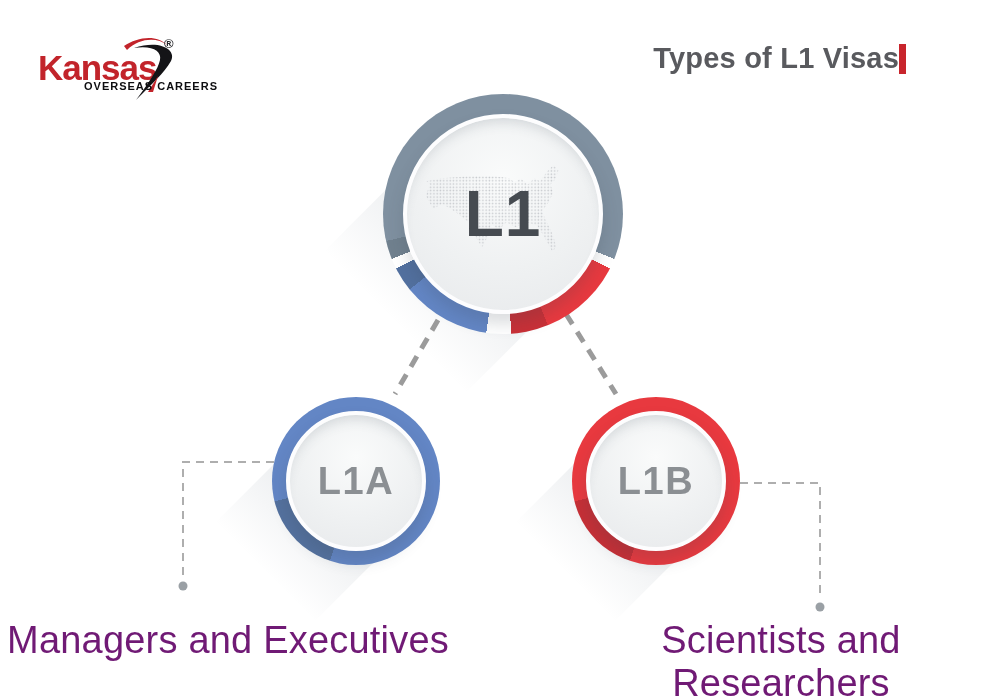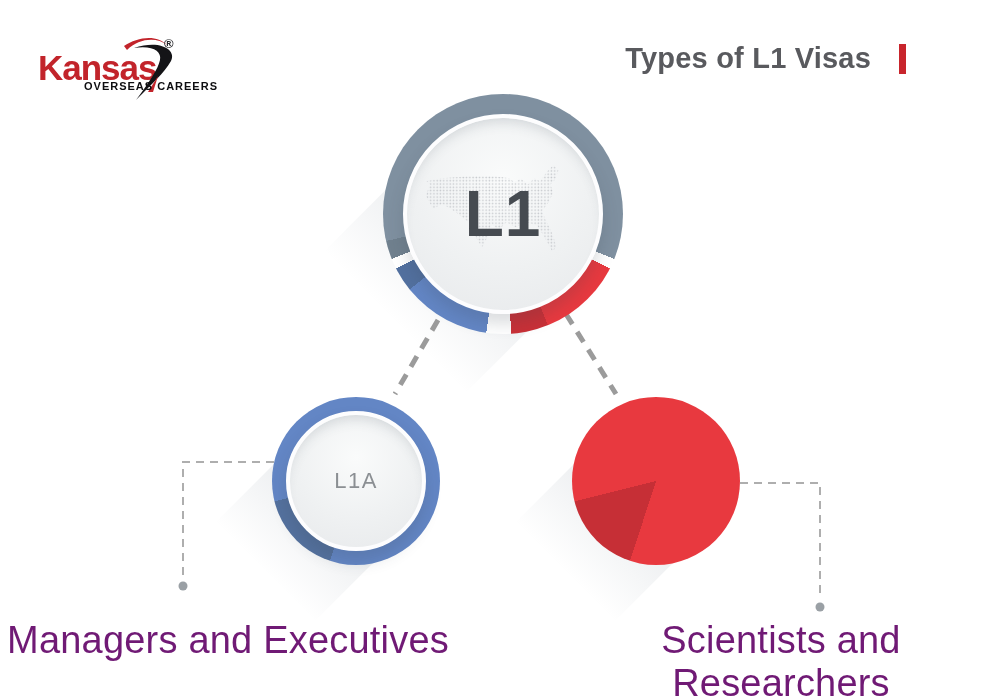--- a/index.html
+++ b/index.html
@@ -3,21 +3,21 @@
 <meta charset="utf-8">
 <style>
   html,body{margin:0;padding:0;background:#fff;}
   .canvas{
     position:relative;width:950px;height:700px;background:#ffffff;overflow:hidden;
     font-family:"Liberation Sans", sans-serif;
   }
   
   .logo{position:absolute;left:36px;top:26px;}
   .title-wrap{
-    position:absolute;top:42px;right:44px;display:flex;align-items:center;gap:28px;
+    position:absolute;top:42px;right:44px;display:flex;align-items:center;gap:0;
   }
   .title-text{font-size:29px;font-weight:700;color:#595a5e;letter-spacing:.2px;}
   .title-bar{width:7px;height:30px;background:#c8252c;display:inline-block;}
   
   .longshadow{
     position:absolute;transform-origin:50% 0;transform:rotate(45deg);
     background:linear-gradient(to bottom, rgba(110,125,140,0.18), rgba(110,125,140,0) 86%);
     z-index:1;pointer-events:none;
   }
   .shadow-root{left:403px;top:214px;width:200px;height:178px;}
@@ -56,21 +56,21 @@
     border:4px solid #fdfdfe;
     box-shadow:0 10px 16px rgba(55,65,80,.18), inset 0 10px 14px -8px rgba(70,80,95,.22);
     display:flex;align-items:center;justify-content:center;
   }
   .inner-root{inset:20px;text-align:right;}
   .inner-small{inset:14px;}
   .usmap{position:absolute;left:50%;top:50%;transform:translate(-51%,-53%);}
   .root-label{
     position:relative;font-size:64px;font-weight:700;color:#464b51;letter-spacing:1px;z-index:1;
   }
-  .small-label{font-size:22px;font-weight:400;color:#8b8f93;letter-spacing:1.5px;}
+  .small-label{font-size:38px;font-weight:700;color:#8b8f93;letter-spacing:1.5px;}
   
   .desc{
     position:absolute;top:619px;font-size:38px;font-weight:400;color:#701a75;
     text-align:center;letter-spacing:.2px;z-index:4;
   }
   .desc-left{left:0;width:456px;}
   .desc-right{left:553px;width:456px;}
   
   .brand-txt{font-family:"Liberation Sans",sans-serif;font-weight:bold;font-size:35px;letter-spacing:-1px;fill:#c2242b;}
   .reg-txt{font-family:"Liberation Sans",sans-serif;font-weight:bold;font-size:13px;fill:#28282b;}
@@ -130,18 +130,21 @@
 
   <div class="node" style="left:272px;top:397px;width:168px;height:168px;">
     <div class="ring ring-a"></div>
     <div class="inner inner-small">
       <span class="small-label">L1A</span>
     </div>
   </div>
 
   <div class="node" style="left:572px;top:397px;width:168px;height:168px;">
     <div class="ring ring-b"></div>
+    <div class="inner inner-small">
+      <span class="small-label">L1B</span>
+    </div>
   </div>
 
   <div class="desc desc-left">Managers and Executives</div>
   <div class="desc desc-right">Scientists and Researchers</div>
 
 </div>
 
 </body></html>

